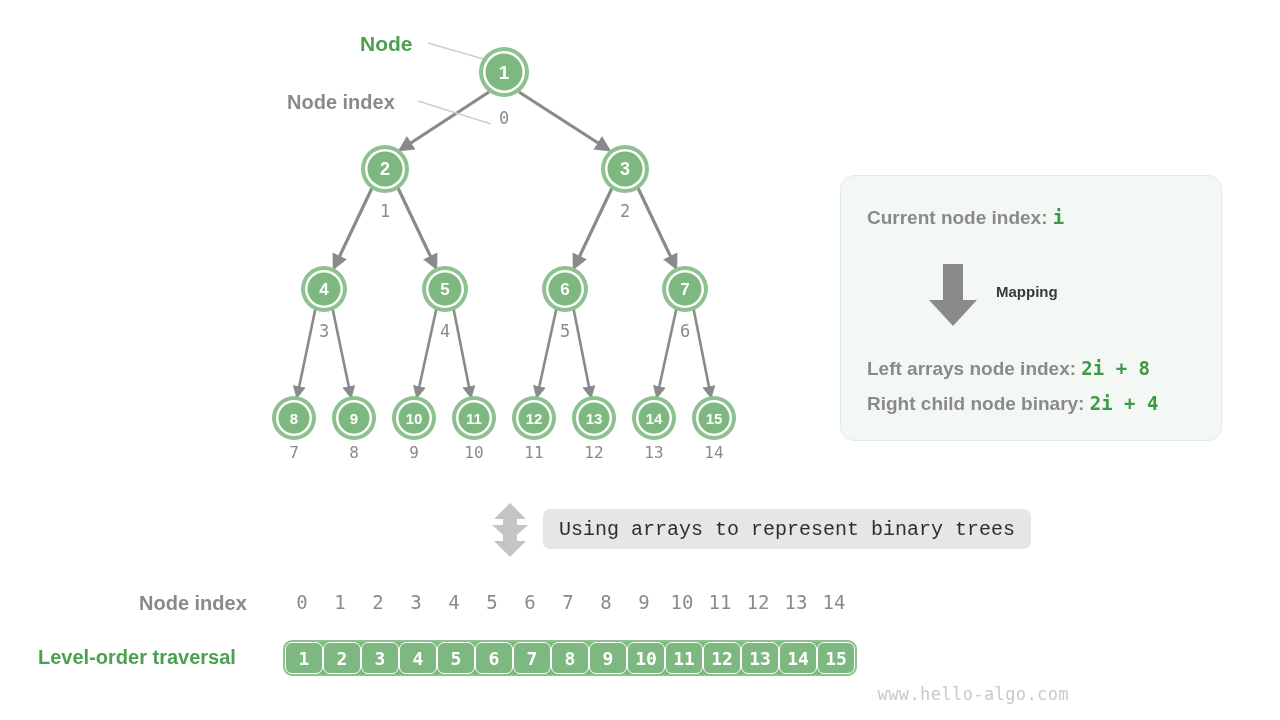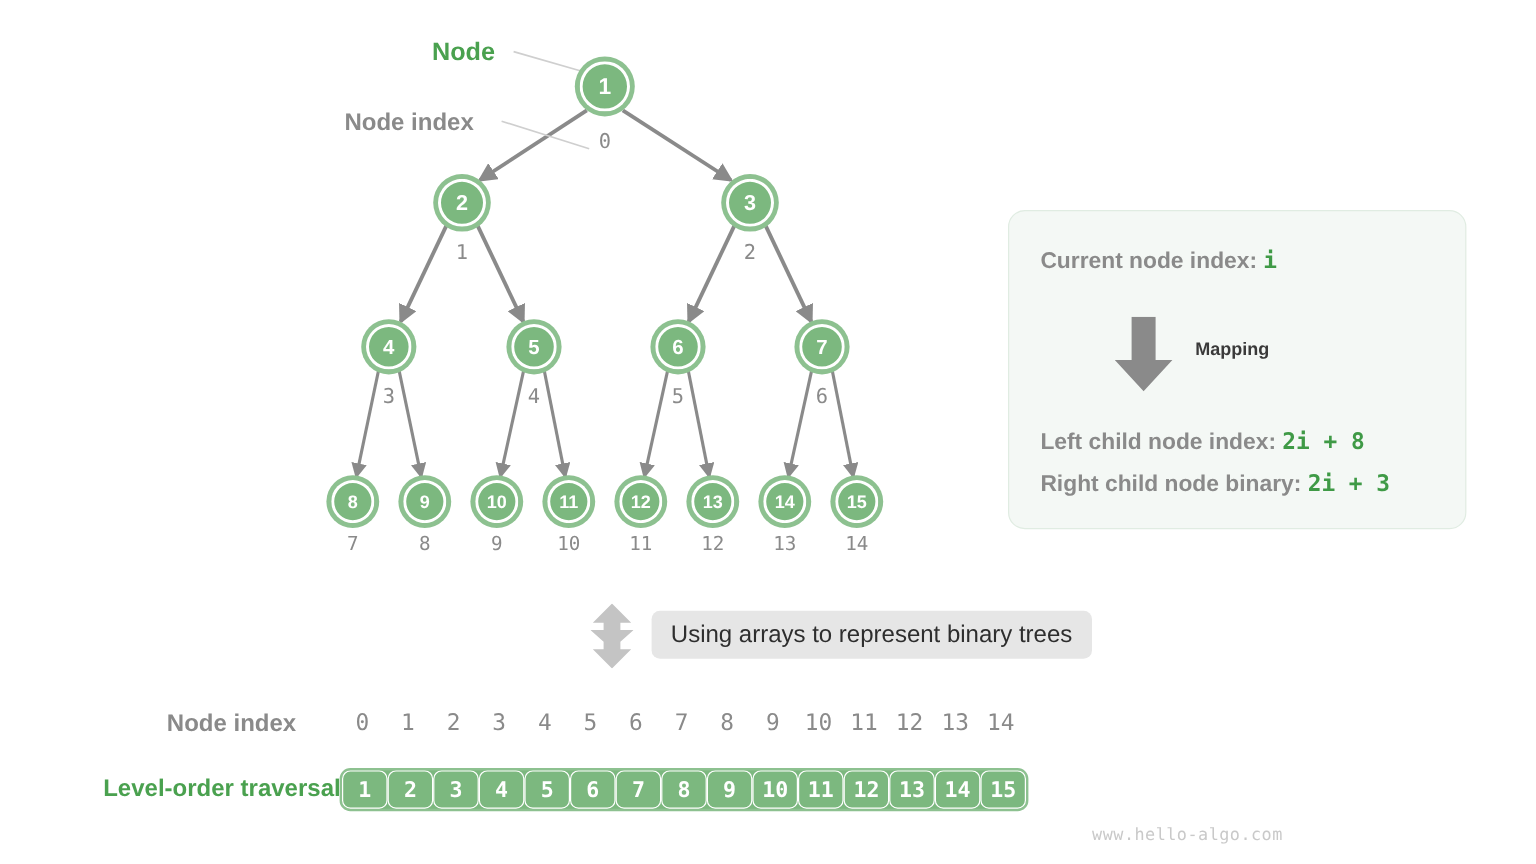--- a/index.html
+++ b/index.html
@@ -130,39 +130,39 @@
     height: 40px;
     padding: 0 16px;
     background: #e6e6e6;
     border-radius: 7px;
     display: flex;
     align-items: center;
     color: #2e2e2e;
     font-size: 20px;
     box-sizing: border-box;
     white-space: nowrap;
+    font-family: Liberation Mono, monospace;
   }
 
   
   #arr-index-label {
     position: absolute;
     left: 139px; top: 592px;
     color: #8a8a8a;
     font-weight: bold;
     font-size: 20px;
     white-space: nowrap;
   }
   #arr-trav-label {
     position: absolute;
     left: 38px; top: 646px;
     color: #4aa14f;
     font-weight: bold;
     font-size: 20px;
     white-space: nowrap;
-    margin-left: 48px;
   }
   #arr-index-row {
     position: absolute;
     left: 283px; top: 591px;
     display: flex;
   }
   #arr-index-row .ai {
     width: 38px;
     text-align: center;
     color: #8a8a8a;
@@ -195,21 +195,21 @@
     font-weight: bold;
     margin: 0;
   }
 
   
   #watermark {
     position: absolute;
     right: 22px; bottom: 16px;
     color: #c9c9c9;
     font-family: "DejaVu Sans Mono", monospace;
-    font-size: 14px;
+    font-size: 17px;
     letter-spacing: 0.4px;
   }
 </style>
 </head>
 <body>
 
 <div id="stage">
 
   <svg id="tree-svg" viewBox="0 0 1280 720" xmlns="http://www.w3.org/2000/svg">
     <defs>
@@ -285,24 +285,24 @@
     <div class="legend-line" id="legend-current">
       <span>Current node index: </span><span class="val">i</span>
     </div>
 
     <svg id="mapping-arrow" viewBox="0 0 52 64" xmlns="http://www.w3.org/2000/svg">
       <polygon points="16,0 36,0 36,36 50,36 26,62 2,36 16,36" fill="#8a8a8a"></polygon>
     </svg>
     <div id="mapping-label">Mapping</div>
 
     <div class="legend-line" id="legend-left">
-      <span>Left child node index: </span><span class="val">2i + 8</span>
+      <span>Left arrays node index: </span><span class="val">2i + 8</span>
     </div>
     <div class="legend-line" id="legend-right">
-      <span>Right child node binary: </span><span class="val">2i + 3</span>
+      <span>Right child node binary: </span><span class="val">2i + 4</span>
     </div>
   </div>
 
   <svg id="updown-arrow" viewBox="0 0 36 54" xmlns="http://www.w3.org/2000/svg">
     <polygon points="18,0 34,16 25,16 25,22 36,22 18,38 0,22 11,22 11,16 2,16" fill="#c4c4c4"></polygon>
     <polygon points="18,54 2,38 11,38 11,32 25,32 25,38 34,38" fill="#c4c4c4"></polygon>
   </svg>
   <div id="mid-banner">Using arrays to represent binary trees</div>
 
   <div id="arr-index-label">Node index</div>

